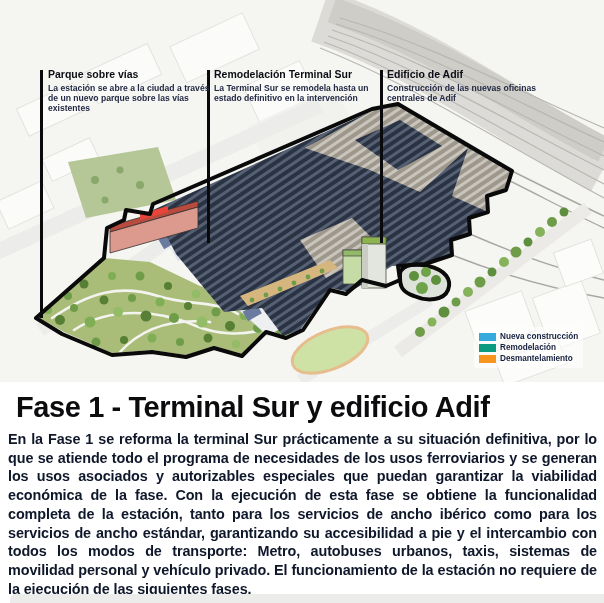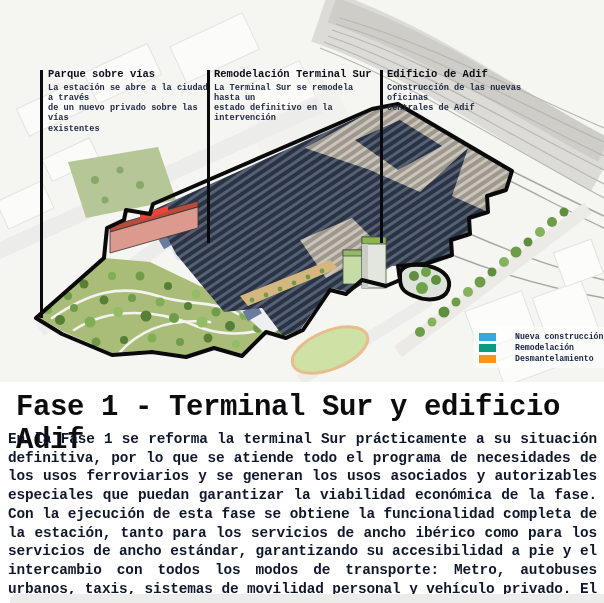--- a/index.html
+++ b/index.html
@@ -1,26 +1,26 @@
 <!DOCTYPE html>
 <html><head>
 <meta charset="utf-8">
 <style>
   html,body{margin:0;padding:0;background:#ffffff;}
   .page{position:relative;width:604px;height:603px;background:#ffffff;overflow:hidden;
-        font-family:Liberation Mono, monospace;}
+        font-family:Liberation Sans, sans-serif;}
   .render{position:absolute;left:0;top:0;width:604px;height:382px;}
   .render svg{position:absolute;left:0;top:0;}
   .vline{position:absolute;width:3px;background:#0a0a0c;}
   .callout{position:absolute;color:#0d1020;}
   .callout .ct{font-size:10.5px;font-weight:700;color:#0b0d14;line-height:1.1;margin:0 0 2px 0;}
   .callout .cb{font-size:8.6px;font-weight:700;color:#222a44;line-height:1.2;white-space:pre-line;}
   .legend{position:absolute;left:474px;top:327px;background:rgba(255,255,255,.55);
           padding:3px 5px;border-radius:2px;}
-  .legend .row{display:flex;align-items:flex-end;gap:19px;margin:2px 0;}
+  .legend .row{display:flex;align-items:flex-end;gap:4px;margin:2px 0;}
   .legend .sw{width:17px;height:8px;flex:0 0 auto;}
   .legend .lb{font-size:8.2px;font-weight:700;color:#15203f;white-space:nowrap;}
   .headline{position:absolute;left:8px;top:383px;margin:8px;font-size:29px;font-weight:700;
             color:#0c0c0e;letter-spacing:-0.4px;}
   .bodytext{position:absolute;left:8px;top:430px;width:589px;margin:0;font-size:14.4px;
             font-weight:700;color:#0f172a;line-height:1.3;text-align:justify;letter-spacing:-0.1px;}
   .footband{position:absolute;left:10px;top:594px;width:594px;height:9px;background:#ecedeb;
             border-radius:6px 0 0 0;}
 </style>
 </head>
@@ -207,21 +207,21 @@
       <path d="M 104,258 L 107,228 L 124,220 L 126,210 L 150,214 L 153,204 L 372,109 L 398,104 L 512,171 L 506,190 L 487,196 L 488,212 L 469,218 L 470,234 L 451,240 L 452,255 L 425,264 L 398,266 L 400,280 L 386,286 L 362,280 L 346,294 L 330,290 L 303,330 L 286,338 L 266,332 L 242,356 L 214,348 L 186,357 L 152,352 L 112,355 L 62,334 L 36,318 L 70,288 Z" fill="none" stroke="#0a0a0a" stroke-width="4" stroke-linejoin="round"></path>
     </svg>
 
     <div class="vline" style="left:40px;top:70px;height:248px;"></div>
     <div class="vline" style="left:207px;top:70px;height:173px;"></div>
     <div class="vline" style="left:380px;top:70px;height:173px;"></div>
 
     <div class="callout" style="left:48px;top:69px;width:162px;">
       <div class="ct">Parque sobre vías</div>
       <div class="cb">La estación se abre a la ciudad a través
-de un nuevo privado sobre las vías
+de un nuevo parque sobre las vías
 existentes</div>
     </div>
     <div class="callout" style="left:214px;top:69px;width:168px;">
       <div class="ct">Remodelación Terminal Sur</div>
       <div class="cb">La Terminal Sur se remodela hasta un
 estado definitivo en la intervención</div>
     </div>
     <div class="callout" style="left:387px;top:69px;width:162px;">
       <div class="ct">Edificio de Adif</div>
       <div class="cb">Construcción de las nuevas oficinas

